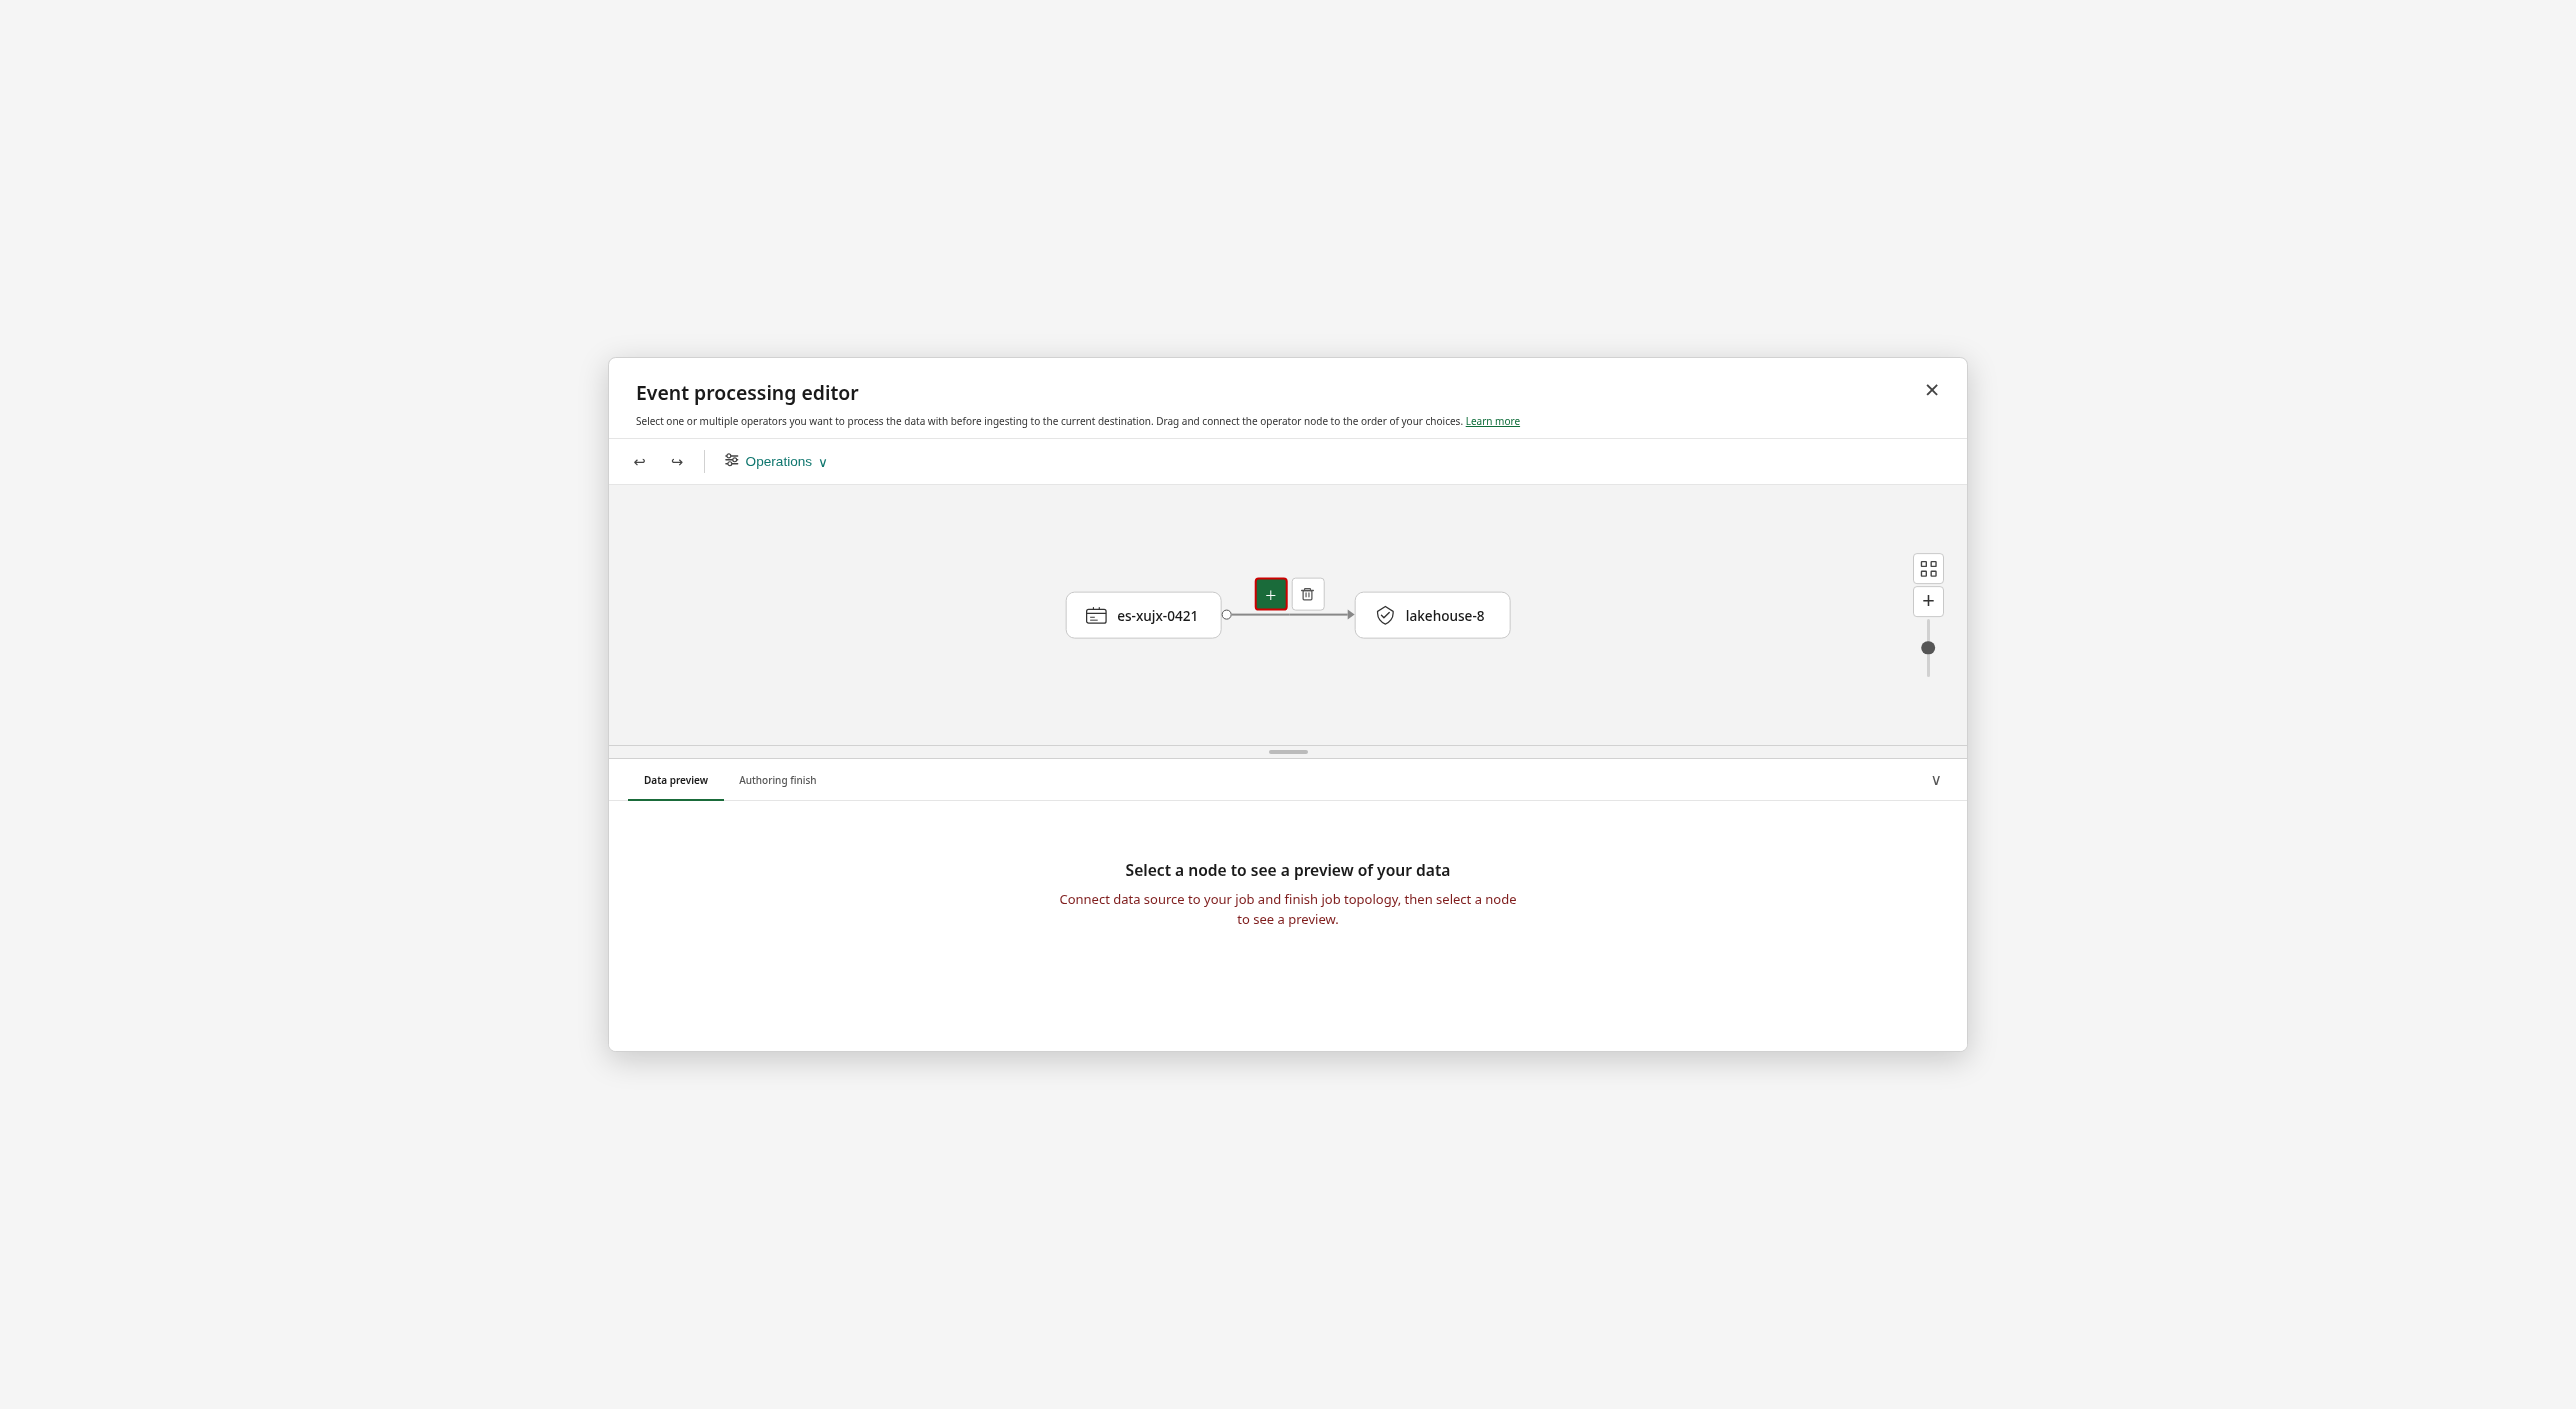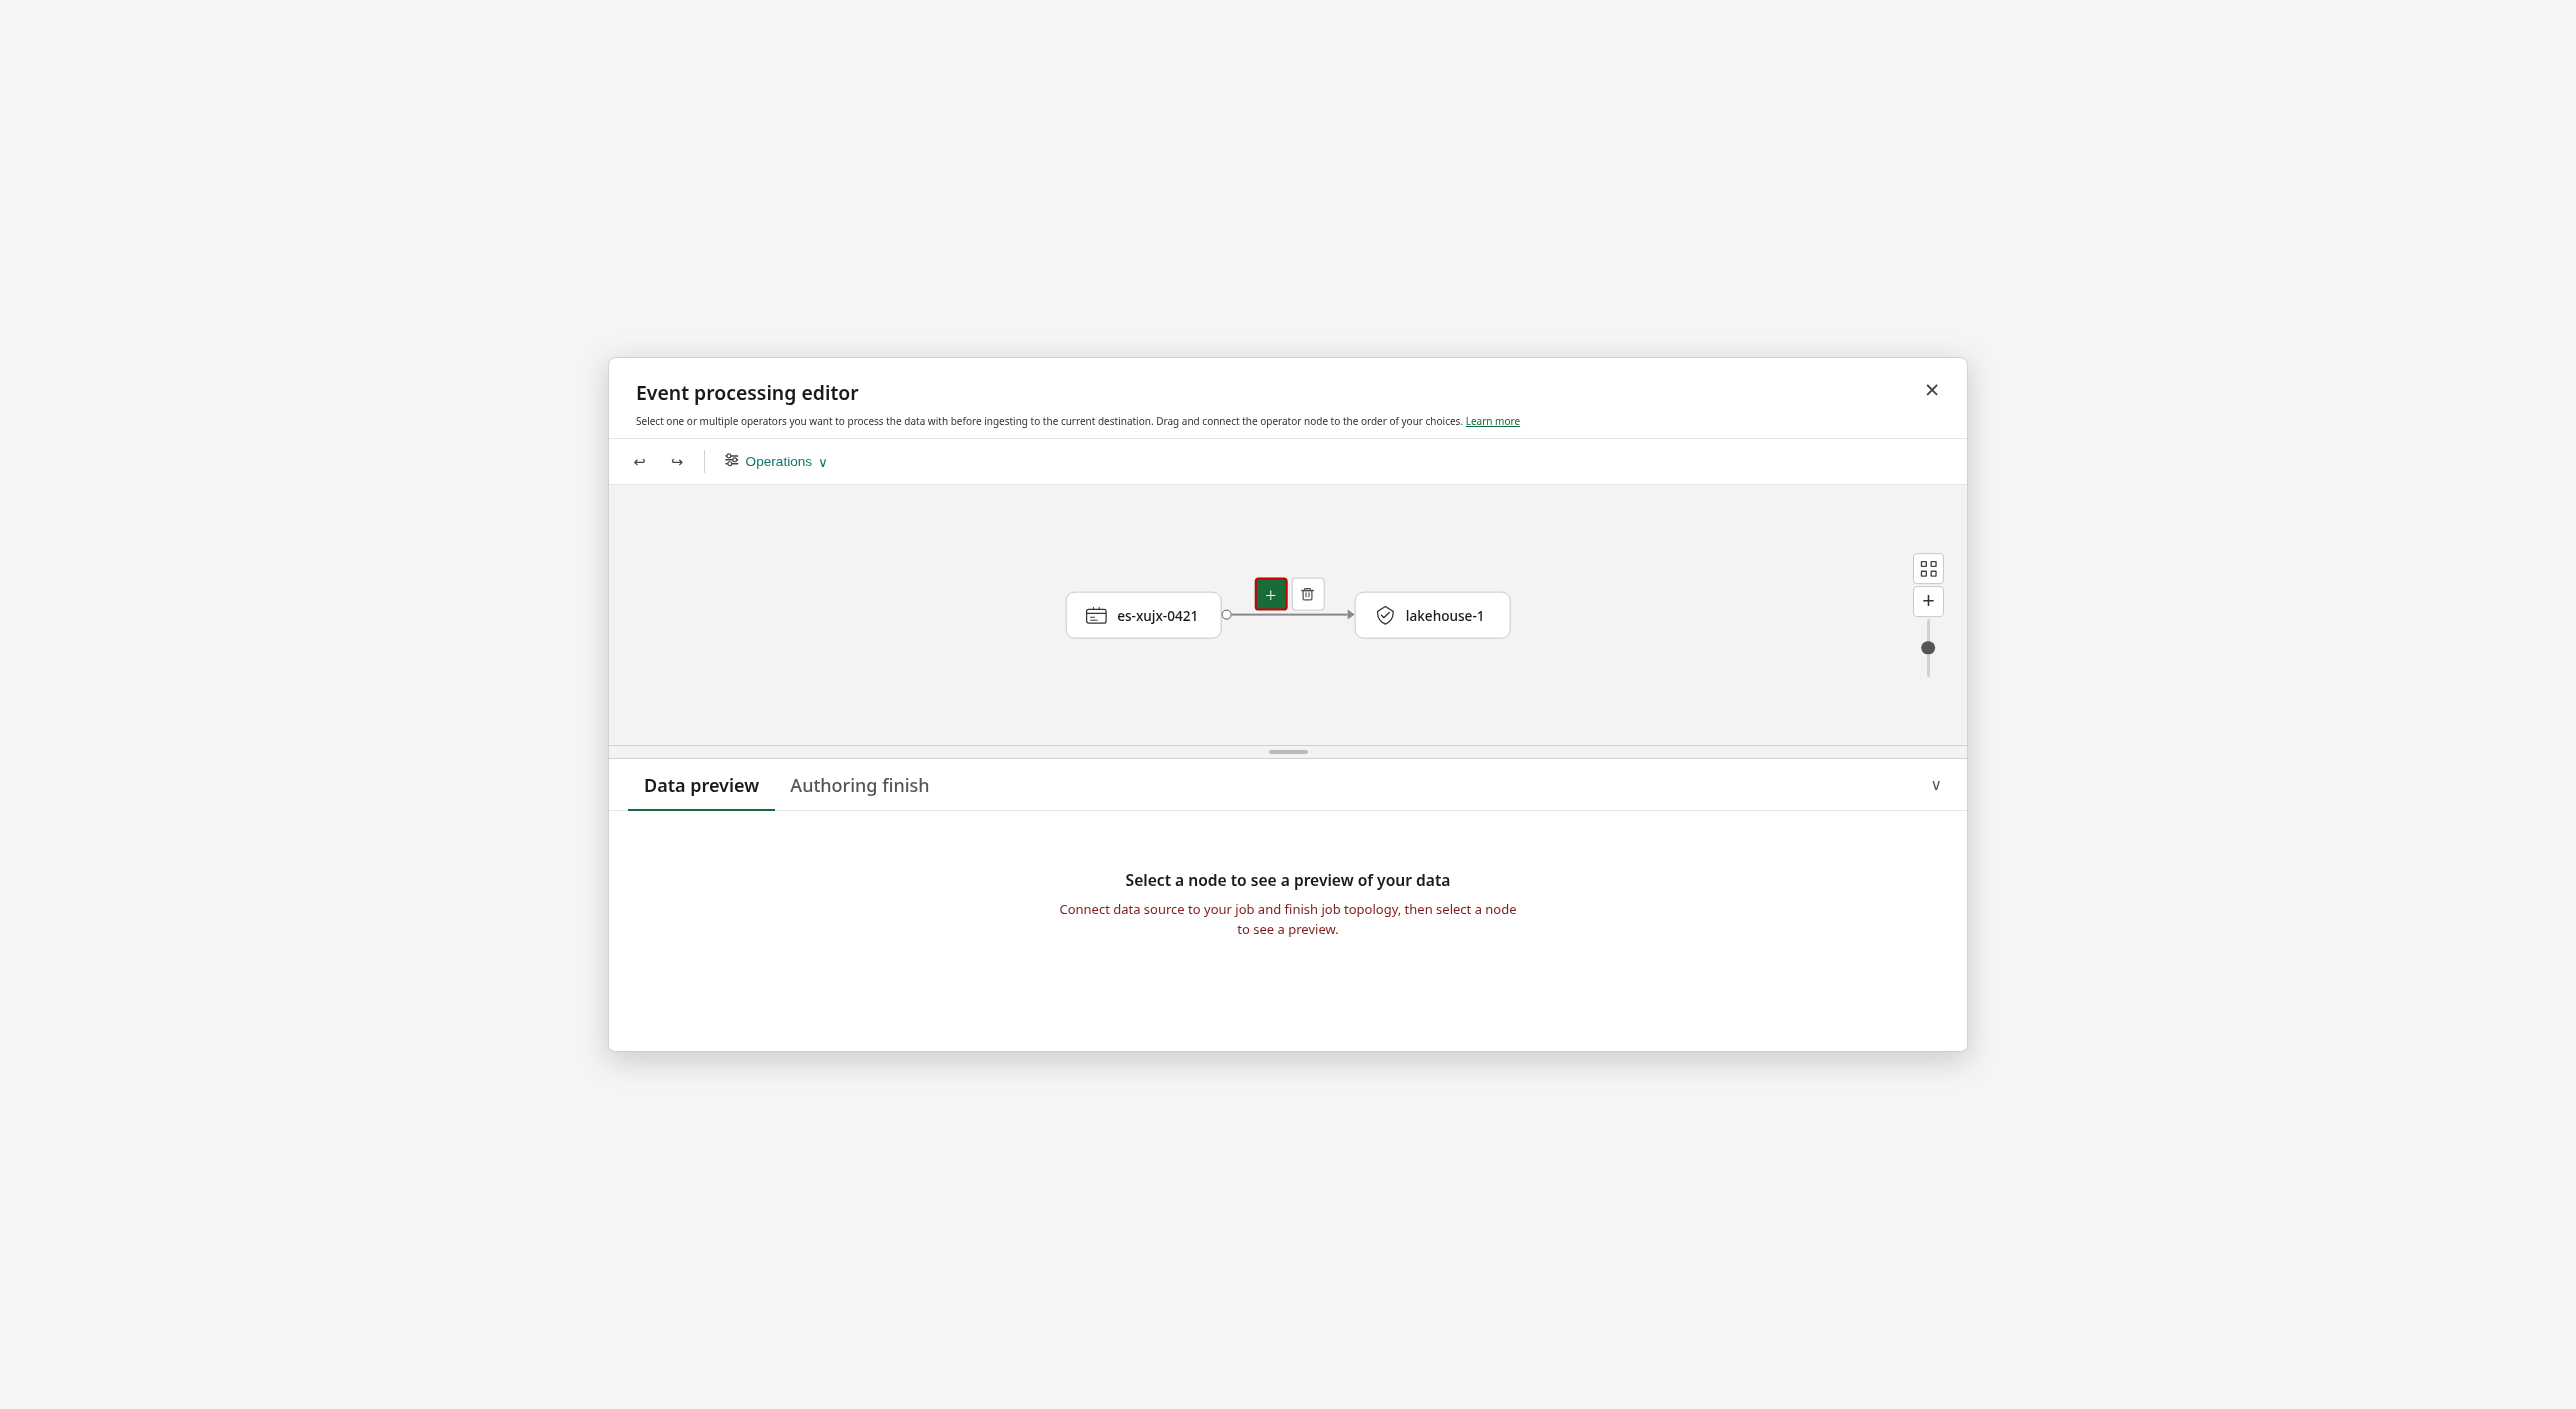--- a/index.html
+++ b/index.html
@@ -263,21 +263,21 @@
       padding: 0 19.4px;
       justify-content: space-between;
     }
     .tabs-left {
       display: flex;
       align-items: center;
       gap: 0;
     }
     .tab {
       padding: 13.6px 15.6px 11.7px;
-      font-size: 18px;
+      font-size: 10px;
       font-weight: 500;
       color: #555;
       cursor: pointer;
       border-bottom: 2.9px solid transparent;
       margin-bottom: -1px;
     }
     .tab.active {
       color: #1a1a1a;
       border-bottom-color: #1a6b3a;
       font-weight: 600;
@@ -409,21 +409,21 @@
         <div class="connector-arrow"></div>
       </div>
 
       <div class="flow-node">
         <span class="node-icon">
           <svg width="21.4" height="21.4" viewBox="0 0 22 22" fill="none" xmlns="http://www.w3.org/2000/svg">
             <path d="M11 2L3 7v2c0 5 3.5 9.5 8 11 4.5-1.5 8-6 8-11V7L11 2z" fill="none" stroke="#333" stroke-width="1.3"></path>
             <path d="M7 11l2.5 2.5L15 8" stroke="#333" stroke-width="1.4" stroke-linecap="round" stroke-linejoin="round"></path>
           </svg>
         </span>
-        <span>lakehouse-1</span>
+        <span>lakehouse-8</span>
       </div>
     </div>
 
     <div class="zoom-controls">
       <button class="zoom-btn">
         <svg width="17.5" height="17.5" viewBox="0 0 18 18" fill="none" xmlns="http://www.w3.org/2000/svg">
           <rect x="1.5" y="1.5" width="5" height="5" rx="0.5" stroke="#444" stroke-width="1.4" fill="none"></rect>
           <rect x="11.5" y="1.5" width="5" height="5" rx="0.5" stroke="#444" stroke-width="1.4" fill="none"></rect>
           <rect x="1.5" y="11.5" width="5" height="5" rx="0.5" stroke="#444" stroke-width="1.4" fill="none"></rect>
           <rect x="11.5" y="11.5" width="5" height="5" rx="0.5" stroke="#444" stroke-width="1.4" fill="none"></rect>

